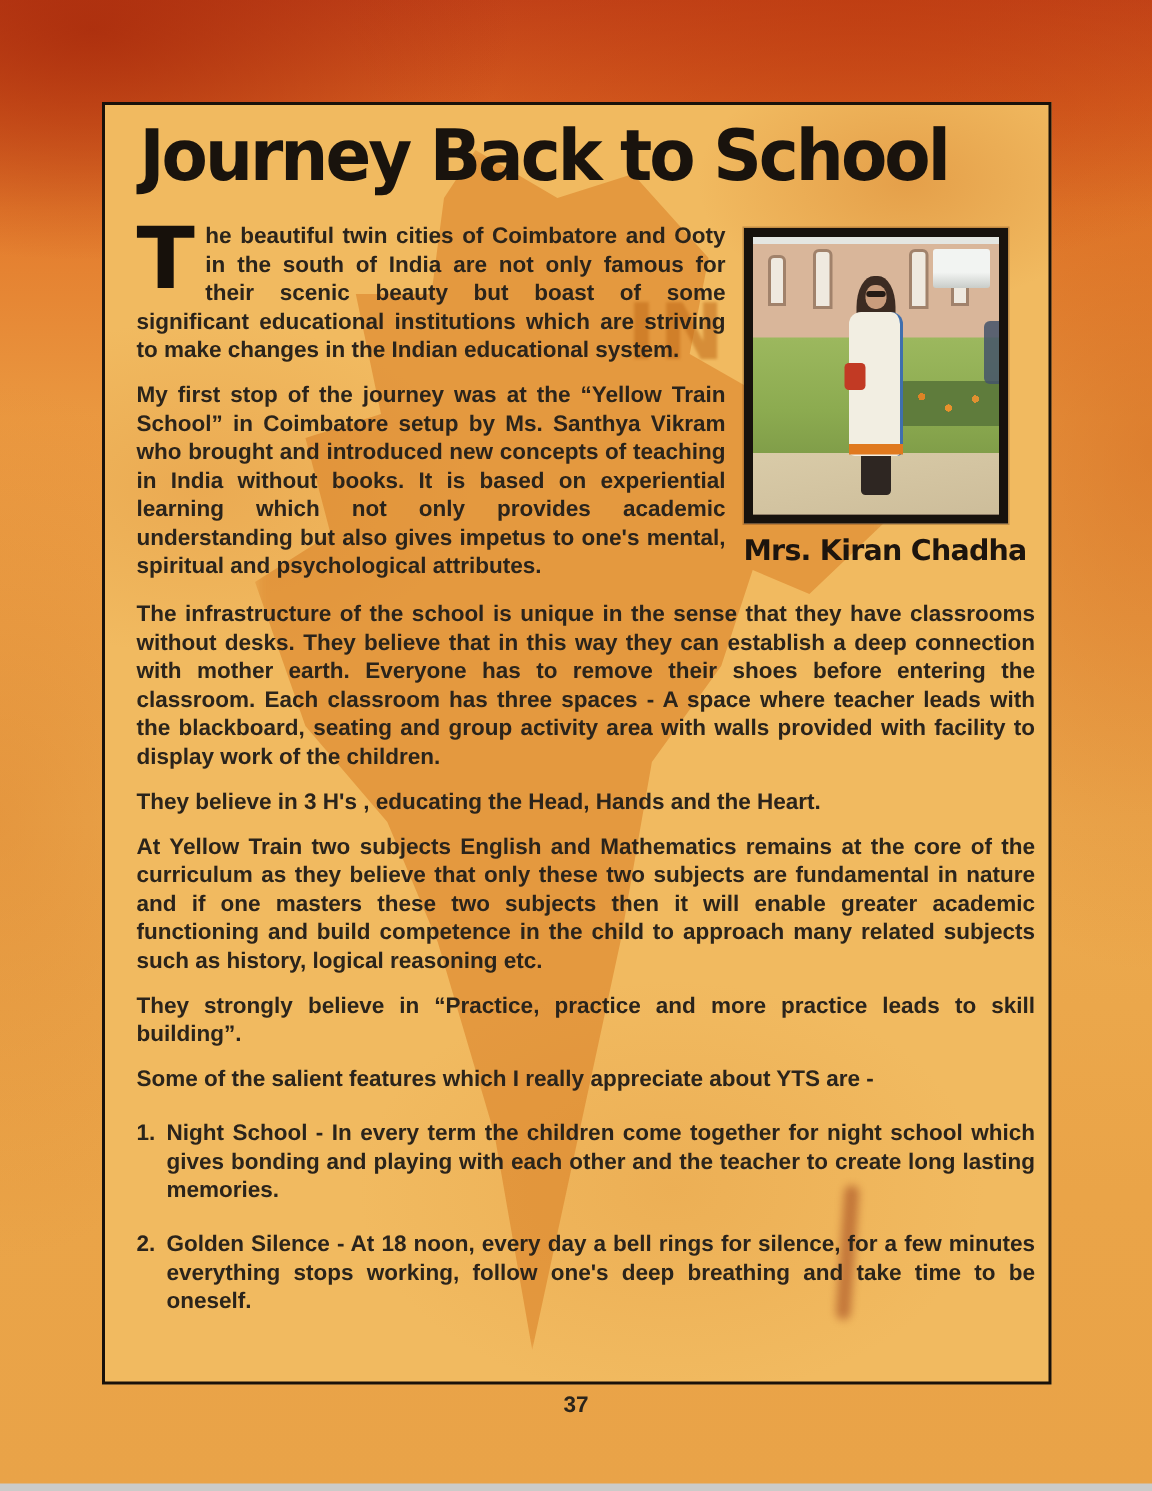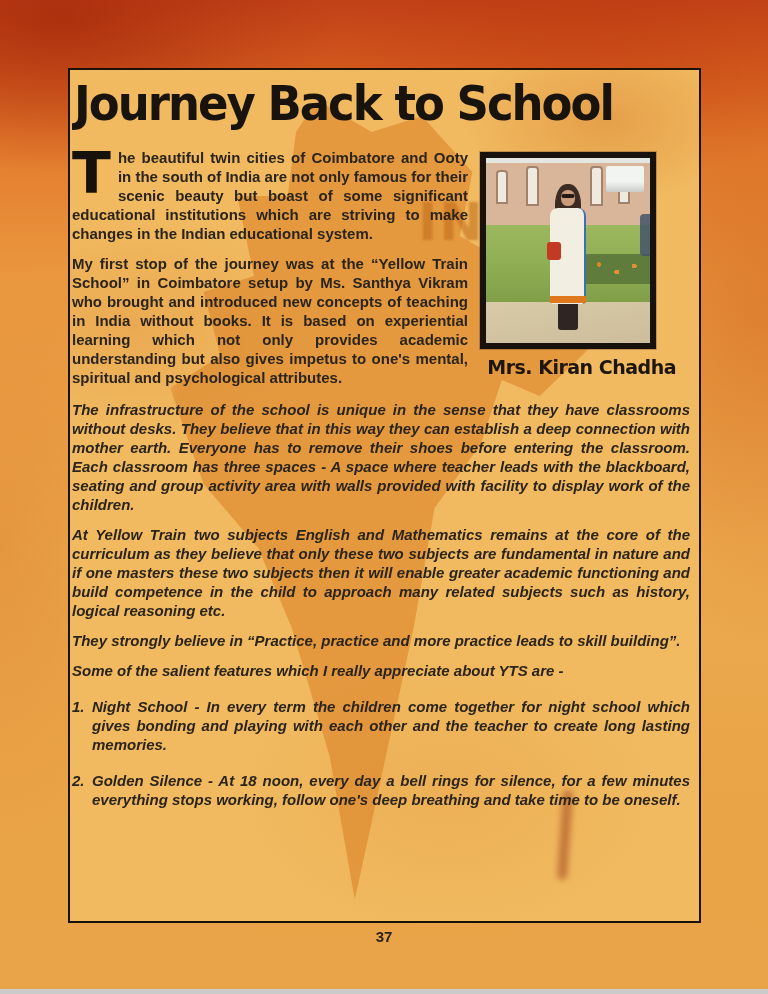--- a/index.html
+++ b/index.html
@@ -43,21 +43,21 @@
     font-family:"DejaVu Sans", sans-serif; font-weight:bold; font-size:52px;
     color:#c06a18; opacity:0.55; filter:blur(1px); letter-spacing:2px;
     pointer-events:none;
   }
   .red-streak{
     position:absolute; left:490px; top:720px; width:10px; height:90px;
     background:#8e2a10; opacity:0.45; filter:blur(3px); border-radius:8px;
     transform:rotate(4deg); pointer-events:none;
   }
 
-  .inner{ position:relative; padding:4px 9px 0 2px; height:100%; }
+  .inner{ position:relative; padding:4px 9px 0 21px; height:100%; }
 
   
   .title{
     font-family:"DejaVu Sans", sans-serif;
     font-weight:bold; font-size:45px; letter-spacing:-2px;
     color:#19130d; white-space:nowrap; overflow:hidden;
     padding:2px 0 0 2px; height:62px;
     transform:scaleY(1.05); transform-origin:top left;
   }
 
@@ -117,25 +117,25 @@
   .ph-strap{ position:absolute; left:8px; top:30px; width:3px; height:32px;
     background:#c23a24; transform:rotate(14deg); }
   .ph-legs{ position:absolute; left:50%; top:120px; transform:translateX(-50%);
     width:20px; height:26px; background:#2e2622; border-radius:0 0 3px 3px; }
   .ph-bystander{ position:absolute; right:-4px; top:30%; width:14px; height:42px;
     background:#44536a; border-radius:4px; opacity:.85; }
 
   .photo-caption{
     font-family:"DejaVu Sans", sans-serif; font-weight:bold;
     font-size:19px; letter-spacing:-0.5px; color:#1d150e;
-    margin-top:7px; white-space:nowrap;text-align:right;
-  }
-
-  
-  .full{ margin-top:2px;font-style:italic; }
+    margin-top:7px; white-space:nowrap;
+  }
+
+  
+  .full{ margin-top:2px; }
   .gap-before{ }
   .feature{ position:relative; padding-left:20px; margin-top:17px;
     font-size:15px; font-weight:bold; line-height:19px; color:#2b241b; text-align:justify; }
   .feature .num{ position:absolute; left:0; top:0; }
 
   .page-number{
     position:absolute; left:0; top:928px; width:768px; text-align:center;
     font-size:15px; font-weight:bold; color:#2b241b;
   }
 </style>
@@ -179,20 +179,21 @@
             <div class="ph-bag"></div>
             <div class="ph-legs"></div>
           </div>
         </div>
         <div class="photo-caption">Mrs. Kiran Chadha</div>
       </div>
     </div>
 
     <div class="full">
       <p class="body-text">The infrastructure of the school is unique in the sense that they have classrooms without desks. They believe that in this way they can establish a deep connection with mother earth. Everyone has to remove their shoes before entering the classroom. Each classroom has three spaces - A space where teacher leads with the blackboard, seating and group activity area with walls provided with facility to display work of the children.</p>
+      <p class="body-text">They believe in 3 H's , educating the Head, Hands and the Heart.</p>
       <p class="body-text">At Yellow Train two subjects English and Mathematics remains at the core of the curriculum as they believe that only these two subjects are fundamental in nature and if one masters these two subjects then it will enable greater academic functioning and build competence in the child to approach many related subjects such as history, logical reasoning etc.</p>
       <p class="body-text gap-before">They strongly believe in “Practice, practice and more practice leads to skill building”.</p>
       <p class="body-text">Some of the salient features which I really appreciate about YTS are -</p>
 
       <div class="feature">
         <span class="num">1.</span>
         <span>Night School - In every term the children come together for night school which gives bonding and playing with each other and the teacher to create long lasting memories.</span>
       </div>
       <div class="feature">
         <span class="num">2.</span>

